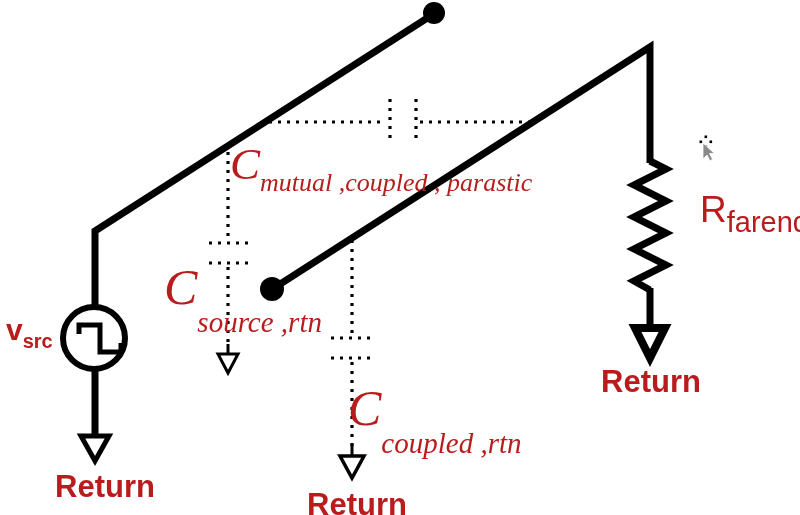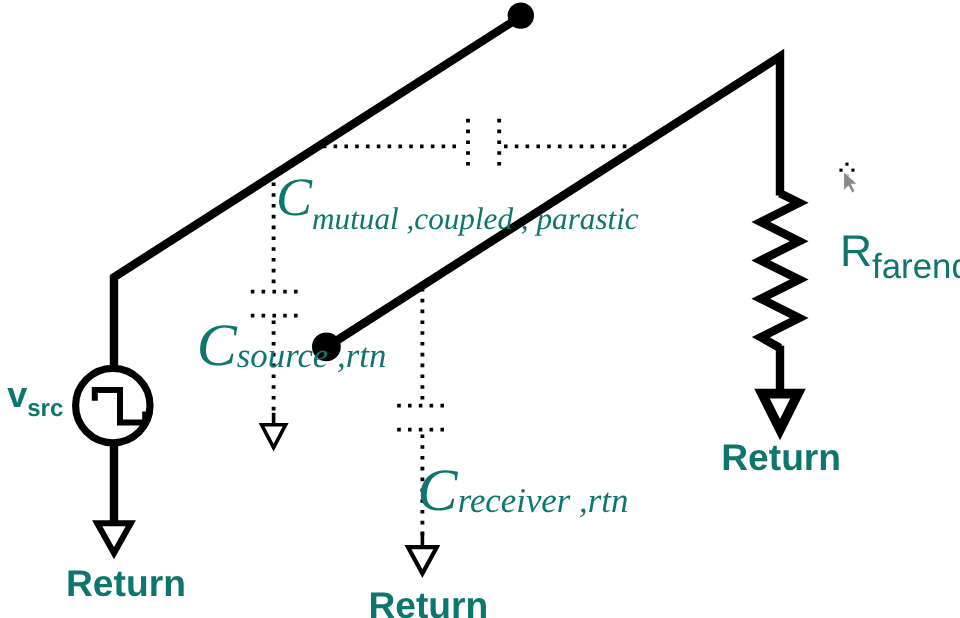--- a/index.html
+++ b/index.html
@@ -6,31 +6,31 @@
   .canvas {
     position: relative;
     width: 800px;
     height: 515px;
     background: #ffffff;
     overflow: hidden;
     font-family: "Liberation Sans", sans-serif;
   }
   svg.wires { position: absolute; left: 0; top: 0; }
 
-  .lbl { position: absolute; color: #0f766e; white-space: nowrap; line-height: 1; }
+  .lbl { position: absolute; color: #b91c1c; white-space: nowrap; line-height: 1; }
 
   .lbl-sans-bold { font-family: "Liberation Sans", sans-serif; font-weight: 700; }
   .lbl-sans     { font-family: "Liberation Sans", sans-serif; font-weight: 400; }
   .lbl-math     { font-family: "Liberation Serif", "DejaVu Serif", serif; font-style: italic; font-weight: 400; }
 
   .vsrc-main { font-size: 30px; }
   .vsrc-sub  { font-size: 20px; position: relative; top: 8px; }
 
   .cap-main  { font-size: 50px; }
-  .cap-sub   { font-size: 29px; position: relative; top: 2px; }
+  .cap-sub   { font-size: 29px; position: relative; top: 28px; }
 
   .cmut-main { font-size: 45px; }
   .cmut-sub  { font-size: 26px; position: relative; top: 12px; }
 
   .res-main  { font-size: 37px; }
   .res-sub   { font-size: 29px; position: relative; top: 10px; }
 
   .return-lbl { font-size: 31px; }
 </style>
 </head>
@@ -107,21 +107,21 @@
 
   <div class="lbl lbl-math" style="left:230px; top:142px;">
     <span class="cmut-main">C</span><span class="cmut-sub">mutual ,coupled , parastic</span>
   </div>
 
   <div class="lbl lbl-math" style="left:164px; top:262px;">
     <span class="cap-main">C</span><span class="cap-sub">source ,rtn</span>
   </div>
 
   <div class="lbl lbl-math" style="left:348px; top:383px;">
-    <span class="cap-main">C</span><span class="cap-sub">receiver ,rtn</span>
+    <span class="cap-main">C</span><span class="cap-sub">coupled ,rtn</span>
   </div>
 
   <div class="lbl lbl-sans" style="left:700px; top:191px;">
     <span class="res-main">R</span><span class="res-sub">farend</span>
   </div>
 
   <div class="lbl lbl-sans-bold return-lbl" style="left:55px; top:471px;">Return</div>
 
   <div class="lbl lbl-sans-bold return-lbl" style="left:307px; top:489px;">Return</div>
 

